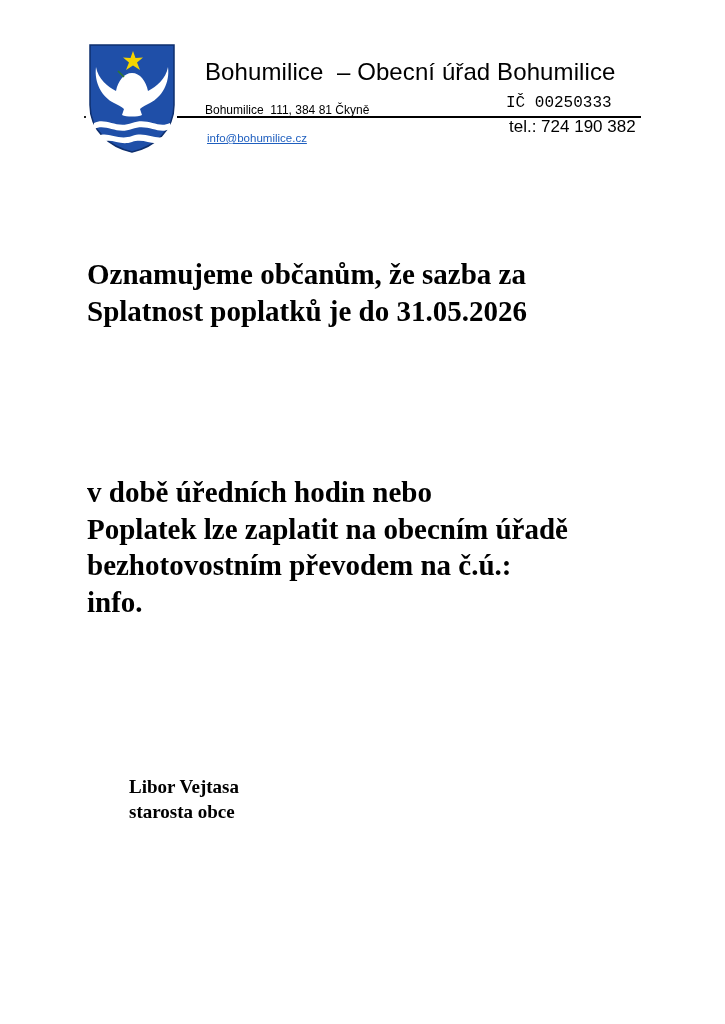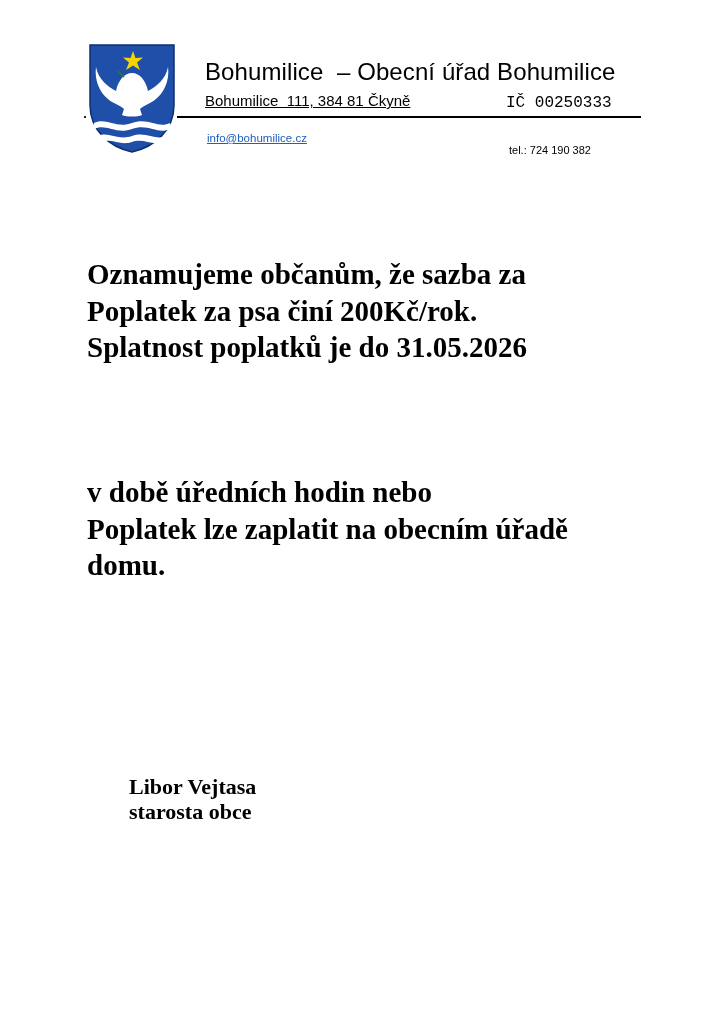--- a/index.html
+++ b/index.html
@@ -7,44 +7,44 @@
     width: 725px; height: 1024px; background: #ffffff; position: relative; overflow: hidden;
     font-family: "Liberation Serif", serif; color: #000;
   }
   .crest { position: absolute; left: 88px; top: 43px; width: 88px; height: 110px; }
   .dot { position: absolute; left: 84px; top: 116px; width: 2px; height: 2px; background: #222; }
   .h-title {
     position: absolute; left: 205px; top: 58px; font-family: "Liberation Sans", sans-serif;
     font-size: 24px; white-space: pre; letter-spacing: 0.1px;
   }
   .h-addr {
-    position: absolute; left: 205px; top: 92px; font-family: "Liberation Sans", sans-serif;
-    font-size: 15px; white-space: pre; text-decoration: underline;
+    position: absolute; left: 205px; top: 103px; font-family: "Liberation Sans", sans-serif;
+    font-size: 12px; white-space: pre;
   }
   .h-ic {
     position: absolute; left: 506px; top: 94px; font-family: Liberation Mono, monospace;
     font-size: 16px;
   }
   .h-line { position: absolute; left: 177px; top: 116px; width: 464px; height: 2px; background: #000; }
   .h-email {
     position: absolute; left: 207px; top: 132px; font-family: "Liberation Sans", sans-serif;
     font-size: 11.5px; color: #1f5fbf; text-decoration: underline; text-align: right;
   }
   .h-tel {
-    position: absolute; left: 509px; top: 144px; font-family: "Liberation Sans", sans-serif;
-    font-size: 11px;
+    position: absolute; left: 509px; top: 117px; font-family: "Liberation Sans", sans-serif;
+    font-size: 17px;
   }
   .body-block {
     position: absolute; left: 87px; font-weight: bold; font-size: 29px; line-height: 36.5px;
   }
   .b1 { top: 256px; }
   .b2 { top: 474px; }
   .body-block div { white-space: nowrap; }
   .sig {
-    position: absolute; left: 129px; top: 774px; font-weight: bold; font-size: 22px; line-height: 25px;
+    position: absolute; left: 129px; top: 774px; font-weight: bold; font-size: 19px; line-height: 25px;
   }
 </style>
 </head>
 <body>
 
 <svg class="crest" viewBox="0 0 88 110">
   <path d="M2 2 H86 V62 C86 88 66 104 44 109 C22 104 2 88 2 62 Z" fill="#1f4fa8" stroke="#0e2f6e" stroke-width="1.5"></path>
   <polygon points="45,8 47.5,15 55,14.5 49,19.5 52,27 45,22.5 38,27 41,19.5 35,14.5 42.5,15" fill="#f5d400"></polygon>
   <path d="M44 30 C36 30 30 38 28 48 C20 44 10 36 8 24 C6 40 14 54 26 60 C30 62 34 64 36 66 L34 72 C38 74 50 74 54 72 L52 66 C54 64 58 62 62 60 C74 54 82 40 80 24 C78 36 68 44 60 48 C58 38 52 30 44 30 Z" fill="#ffffff"></path>
   <path d="M36 34 L30 28" stroke="#2d7a2d" stroke-width="1.6"></path>
@@ -55,26 +55,26 @@
 
 <div class="h-title">Bohumilice  – Obecní úřad Bohumilice</div>
 <div class="h-addr">Bohumilice  111, 384 81 Čkyně</div>
 <div class="h-ic">IČ 00250333</div>
 <div class="h-line"></div>
 <a class="h-email">info@bohumilice.cz</a>
 <div class="h-tel">tel.: 724 190 382</div>
 
 <div class="body-block b1">
   <div>Oznamujeme občanům, že sazba za</div>
-  <div>Poplatek za psa činí 200Kč/rok.</div>
   <div>Splatnost poplatků je do 31.05.2026</div>
 </div>
 
 <div class="body-block b2">
   <div>v době úředních hodin nebo</div>
   <div>Poplatek lze zaplatit na obecním úřadě</div>
-  <div>domu.</div>
+  <div>bezhotovostním převodem na č.ú.:</div>
+  <div>info.</div>
 </div>
 
 <div class="sig">
   <div>Libor Vejtasa</div>
   <div>starosta obce</div>
 </div>
 
 </body></html>

